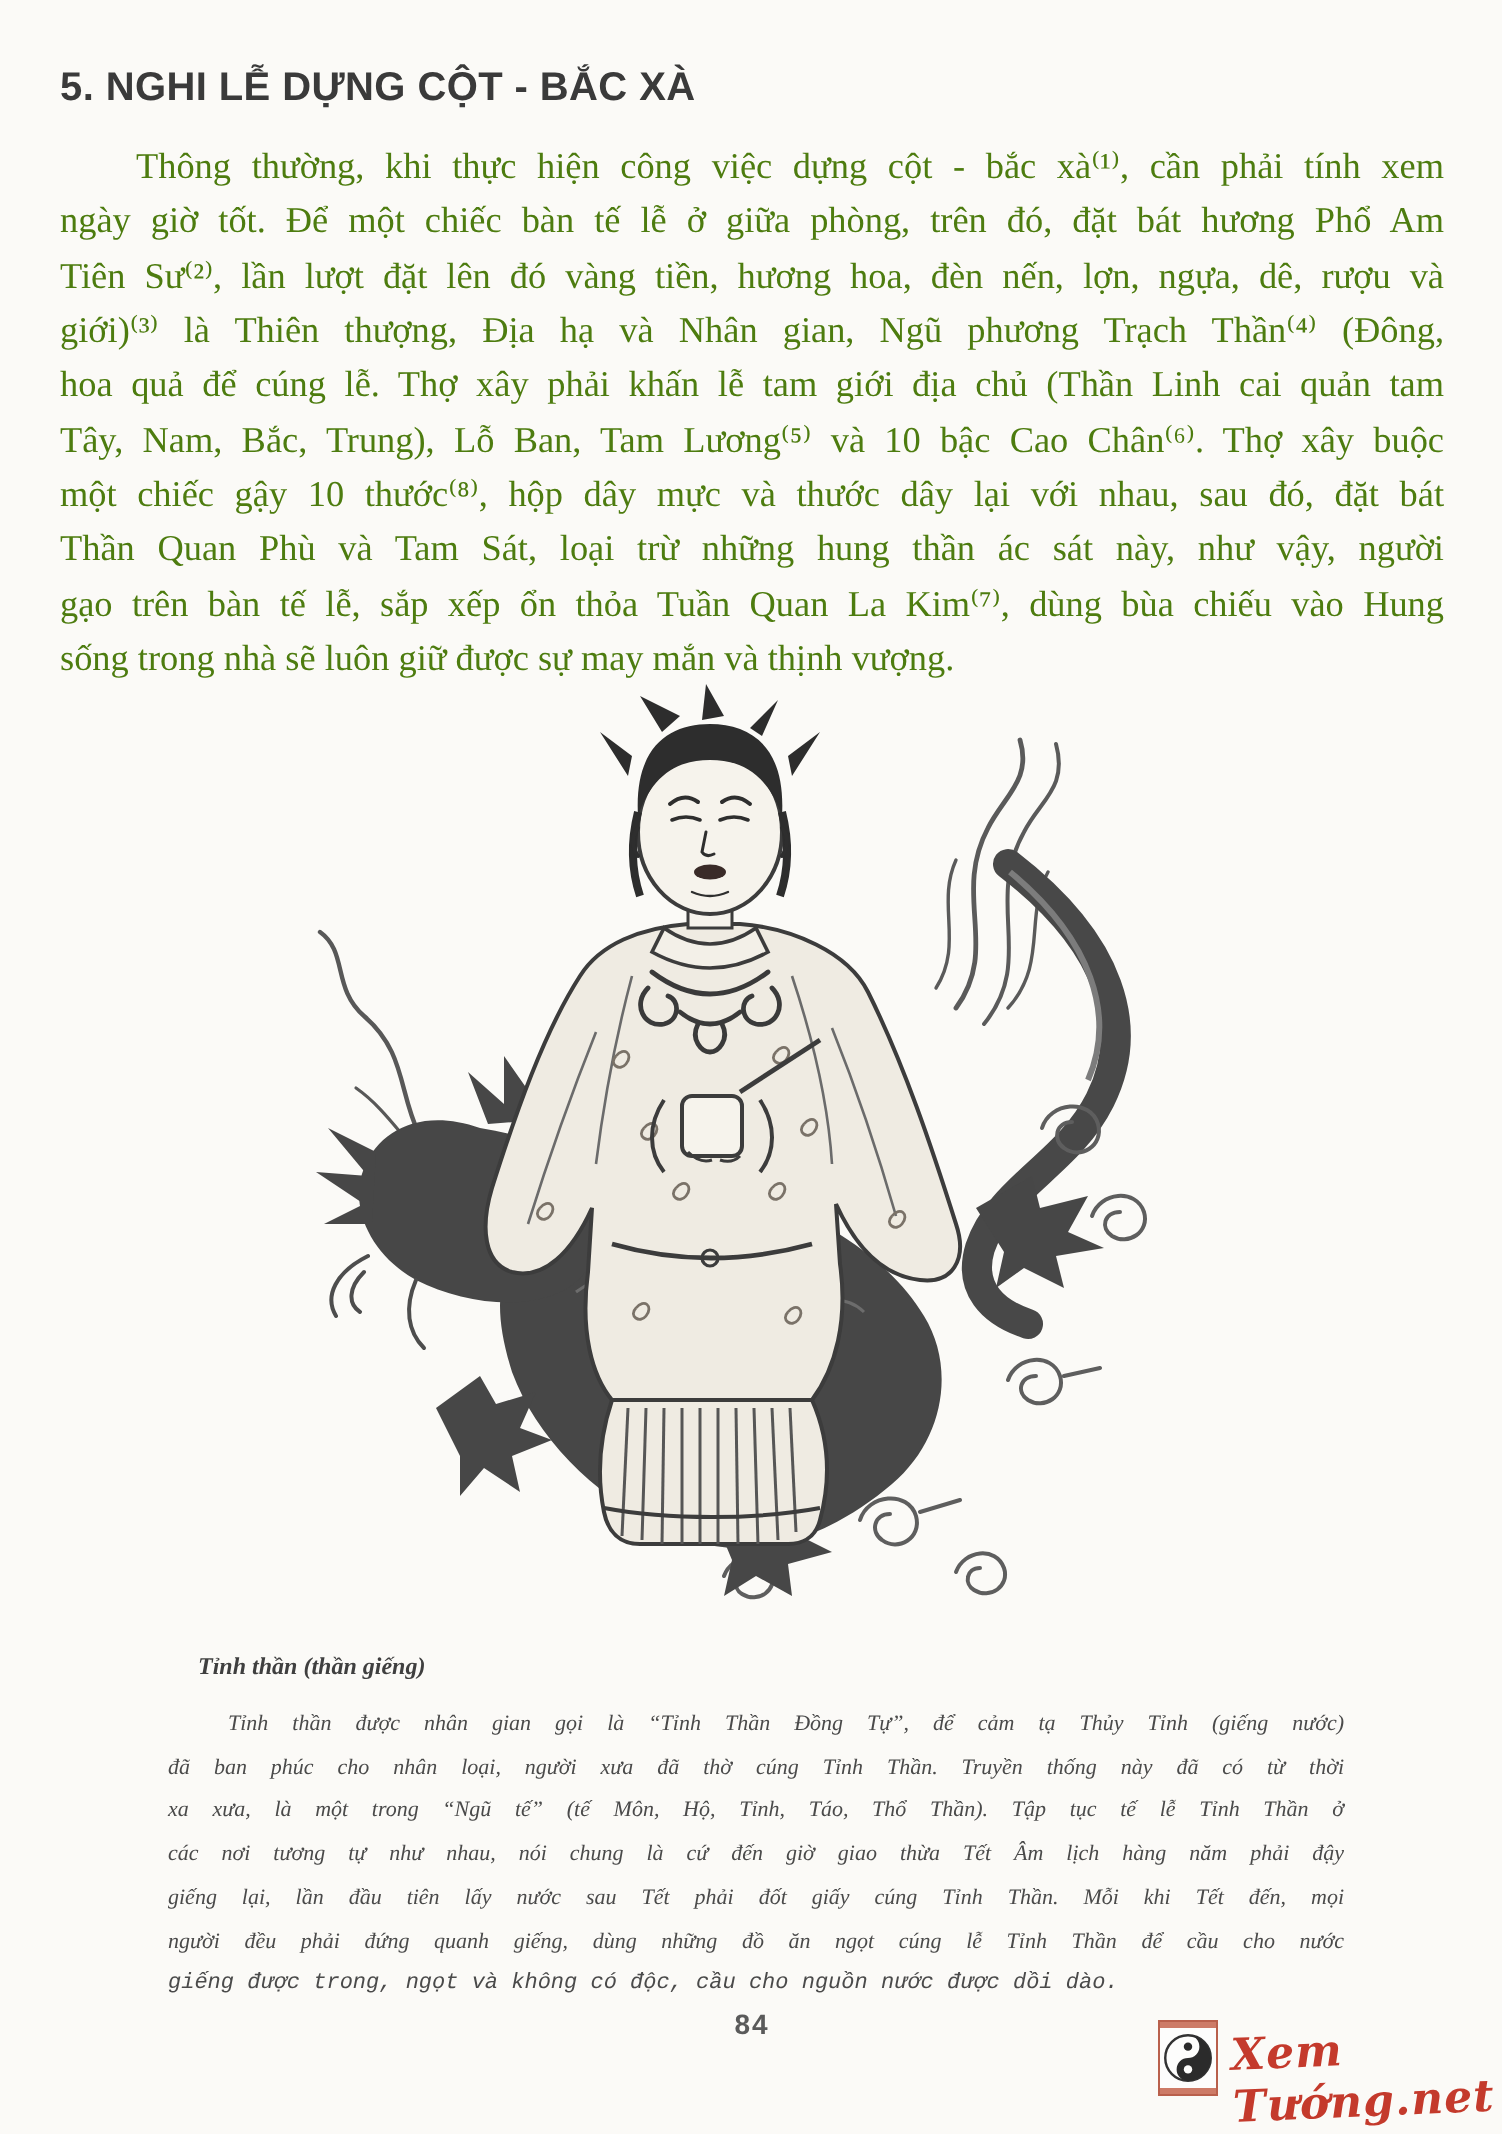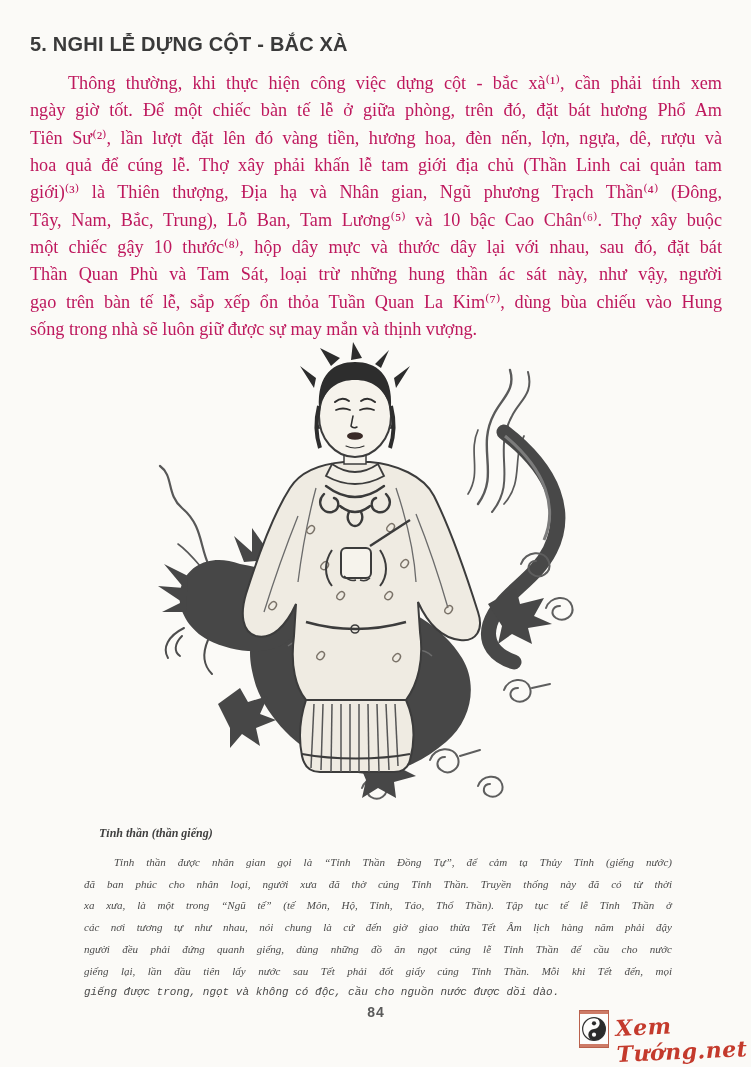--- a/index.html
+++ b/index.html
@@ -4,21 +4,21 @@
 <style>
   html,body{margin:0;padding:0;}
   body{width:751px;height:1067px;position:relative;background:#fbfaf7;overflow:hidden;
        font-family:"Liberation Serif","DejaVu Serif",serif;}
   #page{position:absolute;inset:0;background:#fbfaf7;border-radius:26px;}
 
   .section-title{position:absolute;left:30px;top:33px;width:690px;
        font-family:"Liberation Sans","DejaVu Sans",sans-serif;
        font-weight:bold;font-size:20px;color:#3a3a3a;letter-spacing:.2px;}
 
-  .body-block{position:absolute;left:30px;top:70px;width:692px;color:#be185d;}
+  .body-block{position:absolute;left:30px;top:70px;width:692px;color:#4d7c0f;}
   .bl{font-size:18.2px;line-height:27.35px;text-align:justify;text-align-last:justify;
       white-space:normal;}
   .bl.first{text-indent:38px;}
   .bl.last{text-align-last:left;}
 
   .illus{position:absolute;left:148px;top:336px;width:470px;height:472px;}
 
   .caption-title{position:absolute;left:99px;top:826px;
       font-size:12px;font-weight:bold;font-style:italic;color:#3f3f3f;}
   .caption-block{position:absolute;left:84px;top:852px;width:588px;color:#4a4a4a;}
@@ -49,22 +49,22 @@
 <body>
 
 <div id="page">
 
   <div class="section-title">5. NGHI LỄ DỰNG CỘT - BẮC XÀ</div>
 
   <div class="body-block">
     <div class="bl first">Thông thường, khi thực hiện công việc dựng cột - bắc xà⁽¹⁾, cần phải tính xem</div>
     <div class="bl">ngày giờ tốt. Để một chiếc bàn tế lễ ở giữa phòng, trên đó, đặt bát hương Phổ Am</div>
     <div class="bl">Tiên Sư⁽²⁾, lần lượt đặt lên đó vàng tiền, hương hoa, đèn nến, lợn, ngựa, dê, rượu và</div>
+    <div class="bl">giới)⁽³⁾ là Thiên thượng, Địa hạ và Nhân gian, Ngũ phương Trạch Thần⁽⁴⁾ (Đông,</div>
     <div class="bl">hoa quả để cúng lễ. Thợ xây phải khấn lễ tam giới địa chủ (Thần Linh cai quản tam</div>
-    <div class="bl">giới)⁽³⁾ là Thiên thượng, Địa hạ và Nhân gian, Ngũ phương Trạch Thần⁽⁴⁾ (Đông,</div>
     <div class="bl">Tây, Nam, Bắc, Trung), Lỗ Ban, Tam Lương⁽⁵⁾ và 10 bậc Cao Chân⁽⁶⁾. Thợ xây buộc</div>
     <div class="bl">một chiếc gậy 10 thước⁽⁸⁾, hộp dây mực và thước dây lại với nhau, sau đó, đặt bát</div>
     <div class="bl">Thần Quan Phù và Tam Sát, loại trừ những hung thần ác sát này, như vậy, người</div>
     <div class="bl">gạo trên bàn tế lễ, sắp xếp ổn thỏa Tuần Quan La Kim⁽⁷⁾, dùng bùa chiếu vào Hung</div>
     <div class="bl last">sống trong nhà sẽ luôn giữ được sự may mắn và thịnh vượng.</div>
   </div>
 
   <div class="illus">
     <svg viewBox="0 0 470 472" width="470" height="472" xmlns="http://www.w3.org/2000/svg">
 
@@ -191,22 +191,22 @@
     </svg>
   </div>
 
   <div class="caption-title">Tỉnh thần (thần giếng)</div>
 
   <div class="caption-block">
     <div class="cl first">Tỉnh thần được nhân gian gọi là “Tỉnh Thần Đồng Tự”, để cảm tạ Thủy Tỉnh (giếng nước)</div>
     <div class="cl">đã ban phúc cho nhân loại, người xưa đã thờ cúng Tỉnh Thần. Truyền thống này đã có từ thời</div>
     <div class="cl">xa xưa, là một trong “Ngũ tế” (tế Môn, Hộ, Tỉnh, Táo, Thổ Thần). Tập tục tế lễ Tỉnh Thần ở</div>
     <div class="cl">các nơi tương tự như nhau, nói chung là cứ đến giờ giao thừa Tết Âm lịch hàng năm phải đậy</div>
+    <div class="cl">giếng lại, lần đầu tiên lấy nước sau Tết phải đốt giấy cúng Tỉnh Thần. Mỗi khi Tết đến, mọi</div>
     <div class="cl">người đều phải đứng quanh giếng, dùng những đồ ăn ngọt cúng lễ Tỉnh Thần để cầu cho nước</div>
-    <div class="cl">giếng lại, lần đầu tiên lấy nước sau Tết phải đốt giấy cúng Tỉnh Thần. Mỗi khi Tết đến, mọi</div>
     <div class="cl last">giếng được trong, ngọt và không có độc, cầu cho nguồn nước được dồi dào.</div>
   </div>
 
   <div class="page-number">84</div>
 
   <div class="watermark">
     <div class="wm-frame">
       <div class="wm-inner">
         <svg width="26" height="26" viewBox="0 0 32 32">
           <circle cx="16" cy="16" r="14" fill="#fdfdfc" stroke="#333" stroke-width="1.5"></circle>

